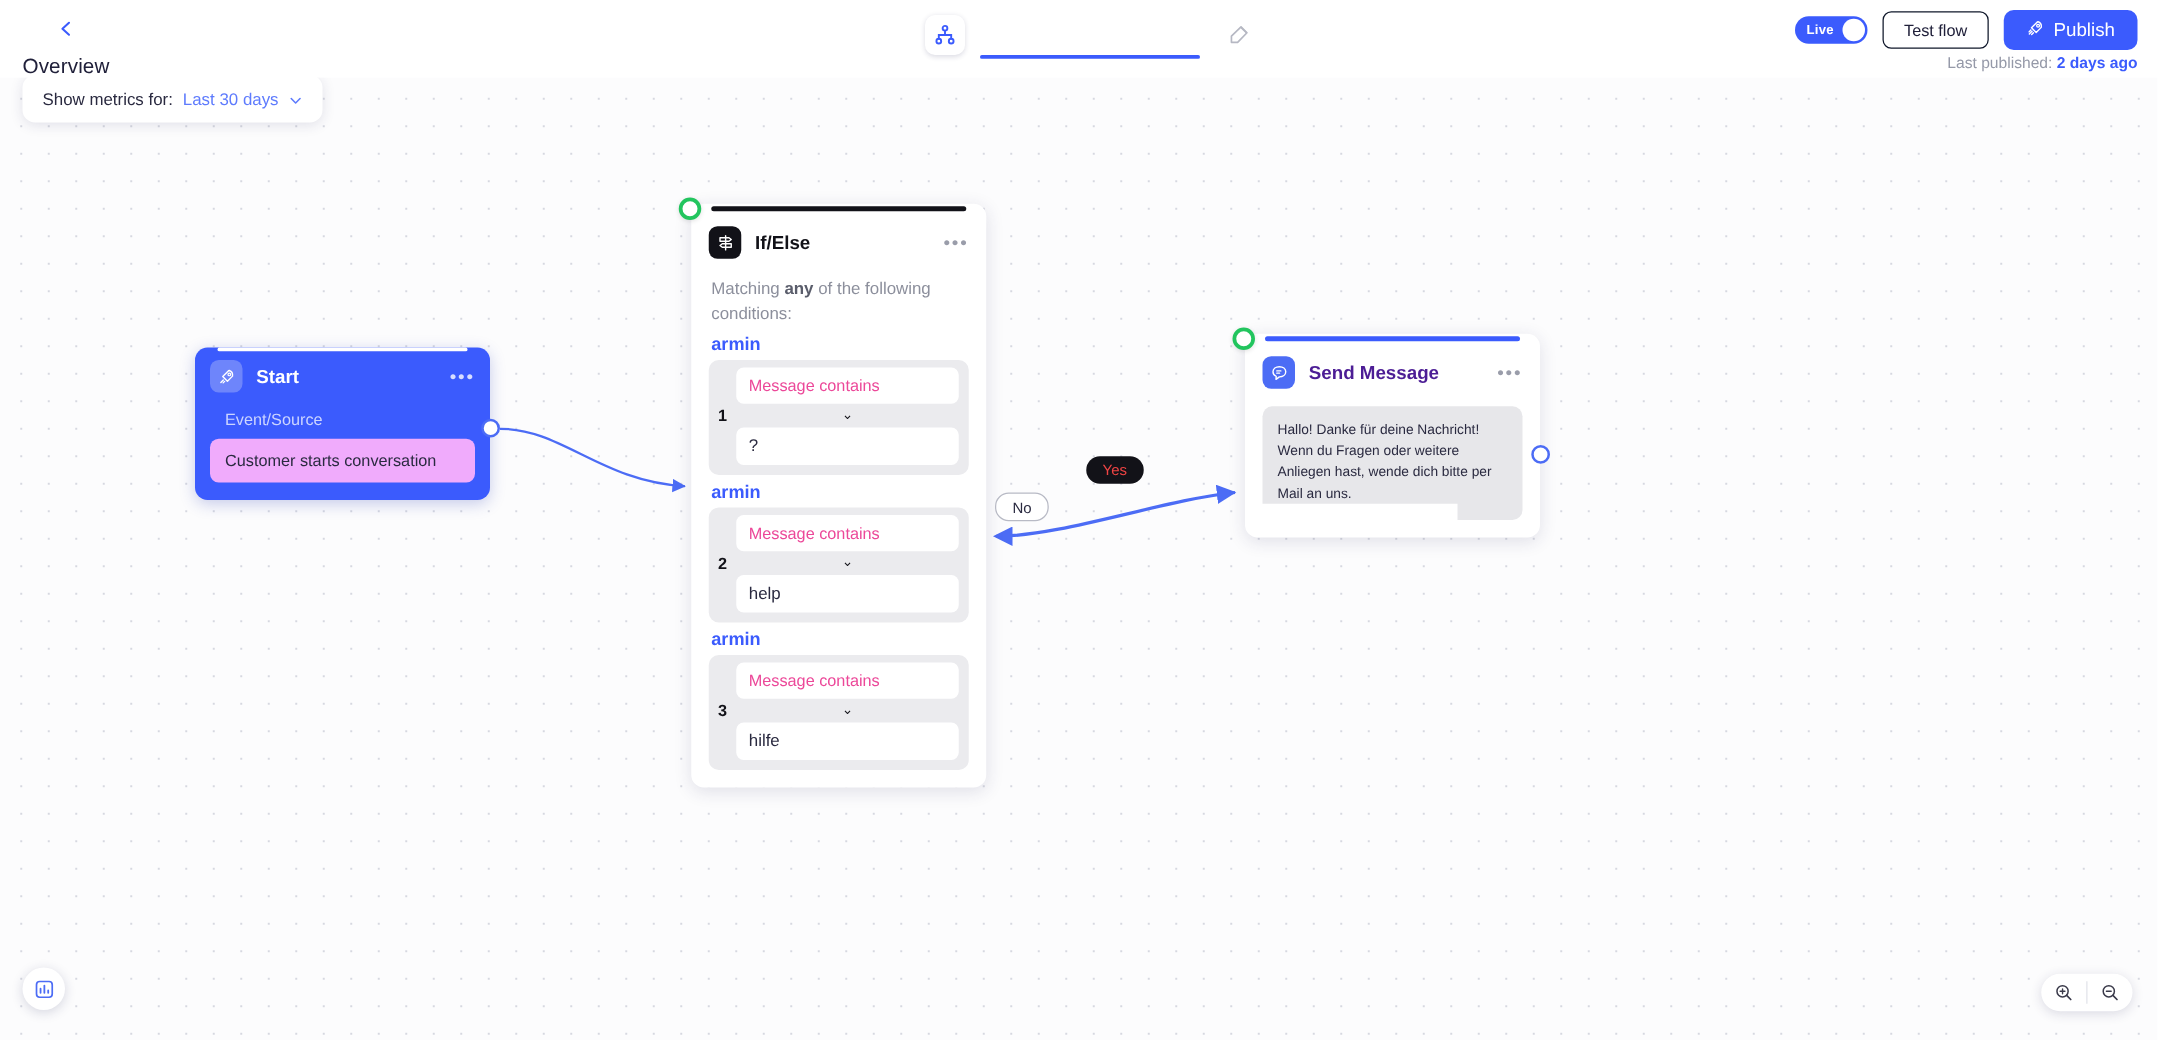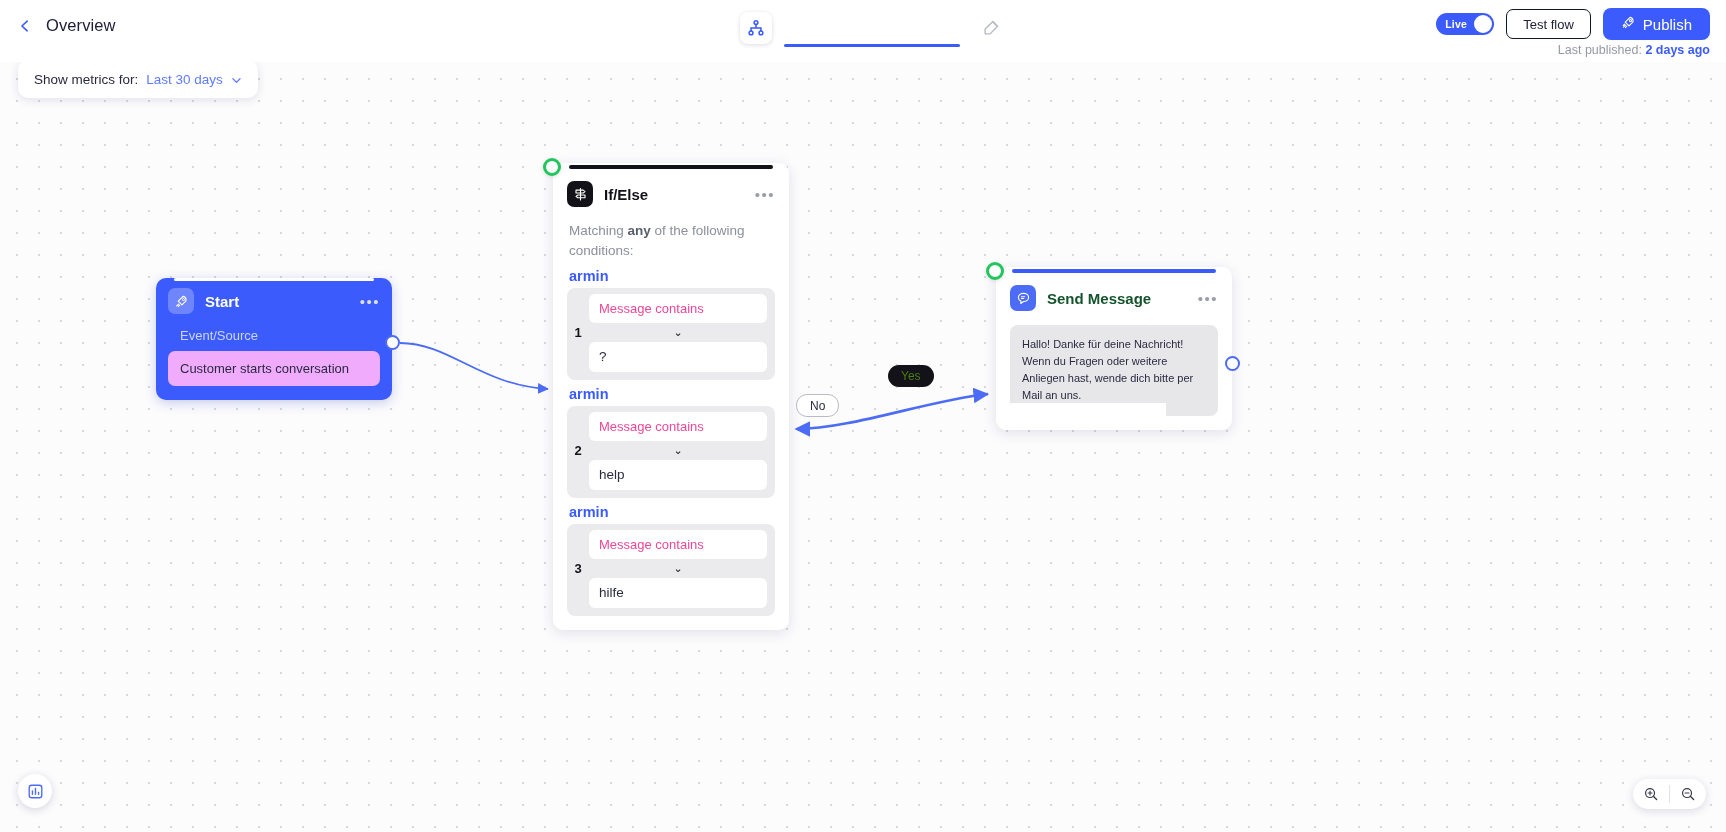--- a/index.html
+++ b/index.html
@@ -24,20 +24,21 @@
 
   
   #topbar {
     position: absolute; left: 0; top: 0; width: 1726px; height: 62px;
     background: #ffffff; z-index: 40;
   }
   #back-group {
     position: absolute; left: 18px; top: 16px;
     display: flex; align-items: center; gap: 14px;
     cursor: pointer;
+    flex-direction: column;
   }
   #back-group .chev { width: 14px; height: 14px; }
   #overview-label { font-size: 16.5px; color: #20203a; letter-spacing: .1px; }
 
   
   #flow-title-wrap {
     position: absolute; left: 740px; top: 12px;
     display: flex; align-items: center; gap: 12px;
   }
   #flow-icon-btn {
@@ -211,36 +212,36 @@
     background: #ffffff; border-radius: 10px;
     box-shadow: 0 3px 14px rgba(35,40,90,.13);
     padding: 0 0 14px;
   }
   #node-send .topline {
     position: absolute; left: 16px; top: 2px; right: 16px; height: 4px;
     background: #3b5bfd; border-radius: 2px;
   }
   #node-send .inner { padding: 18px 14px 0; }
   #node-send .sq-icon { background: #4c6cf5; }
-  #node-send .ttl { color: #14532d; text-align: center; }
+  #node-send .ttl { color: #4c1d95; text-align: center; }
   #node-send .dots { color: #9a9daa; }
   #send-body {
     margin-top: 14px; background: #e7e7ea; border-radius: 8px;
     padding: 11px 12px; font-size: 11px; line-height: 1.56; color: #2a2a40;
     position: relative;
   }
   #send-redaction {
     position: absolute; left: 10px; bottom: 10px;
     width: 160px; height: 17px; background: #ffffff;
   }
 
   
   .edge-label { position: absolute; z-index: 15; }
   #label-yes {
-    left: 888px; top: 365px; background: #121218; color: #4d7c0f;
+    left: 869px; top: 365px; background: #121218; color: #ef4444;
     font-size: 12px; padding: 4px 13px; border-radius: 11px;
     cursor: pointer;
   }
   #label-no {
     left: 796px; top: 394px; background: #fff; color: #2a2a40;
     font-size: 12px; padding: 3.5px 13px; border-radius: 11px;
     border: 1px solid #b8bac5; cursor: pointer;
   }
 
   

